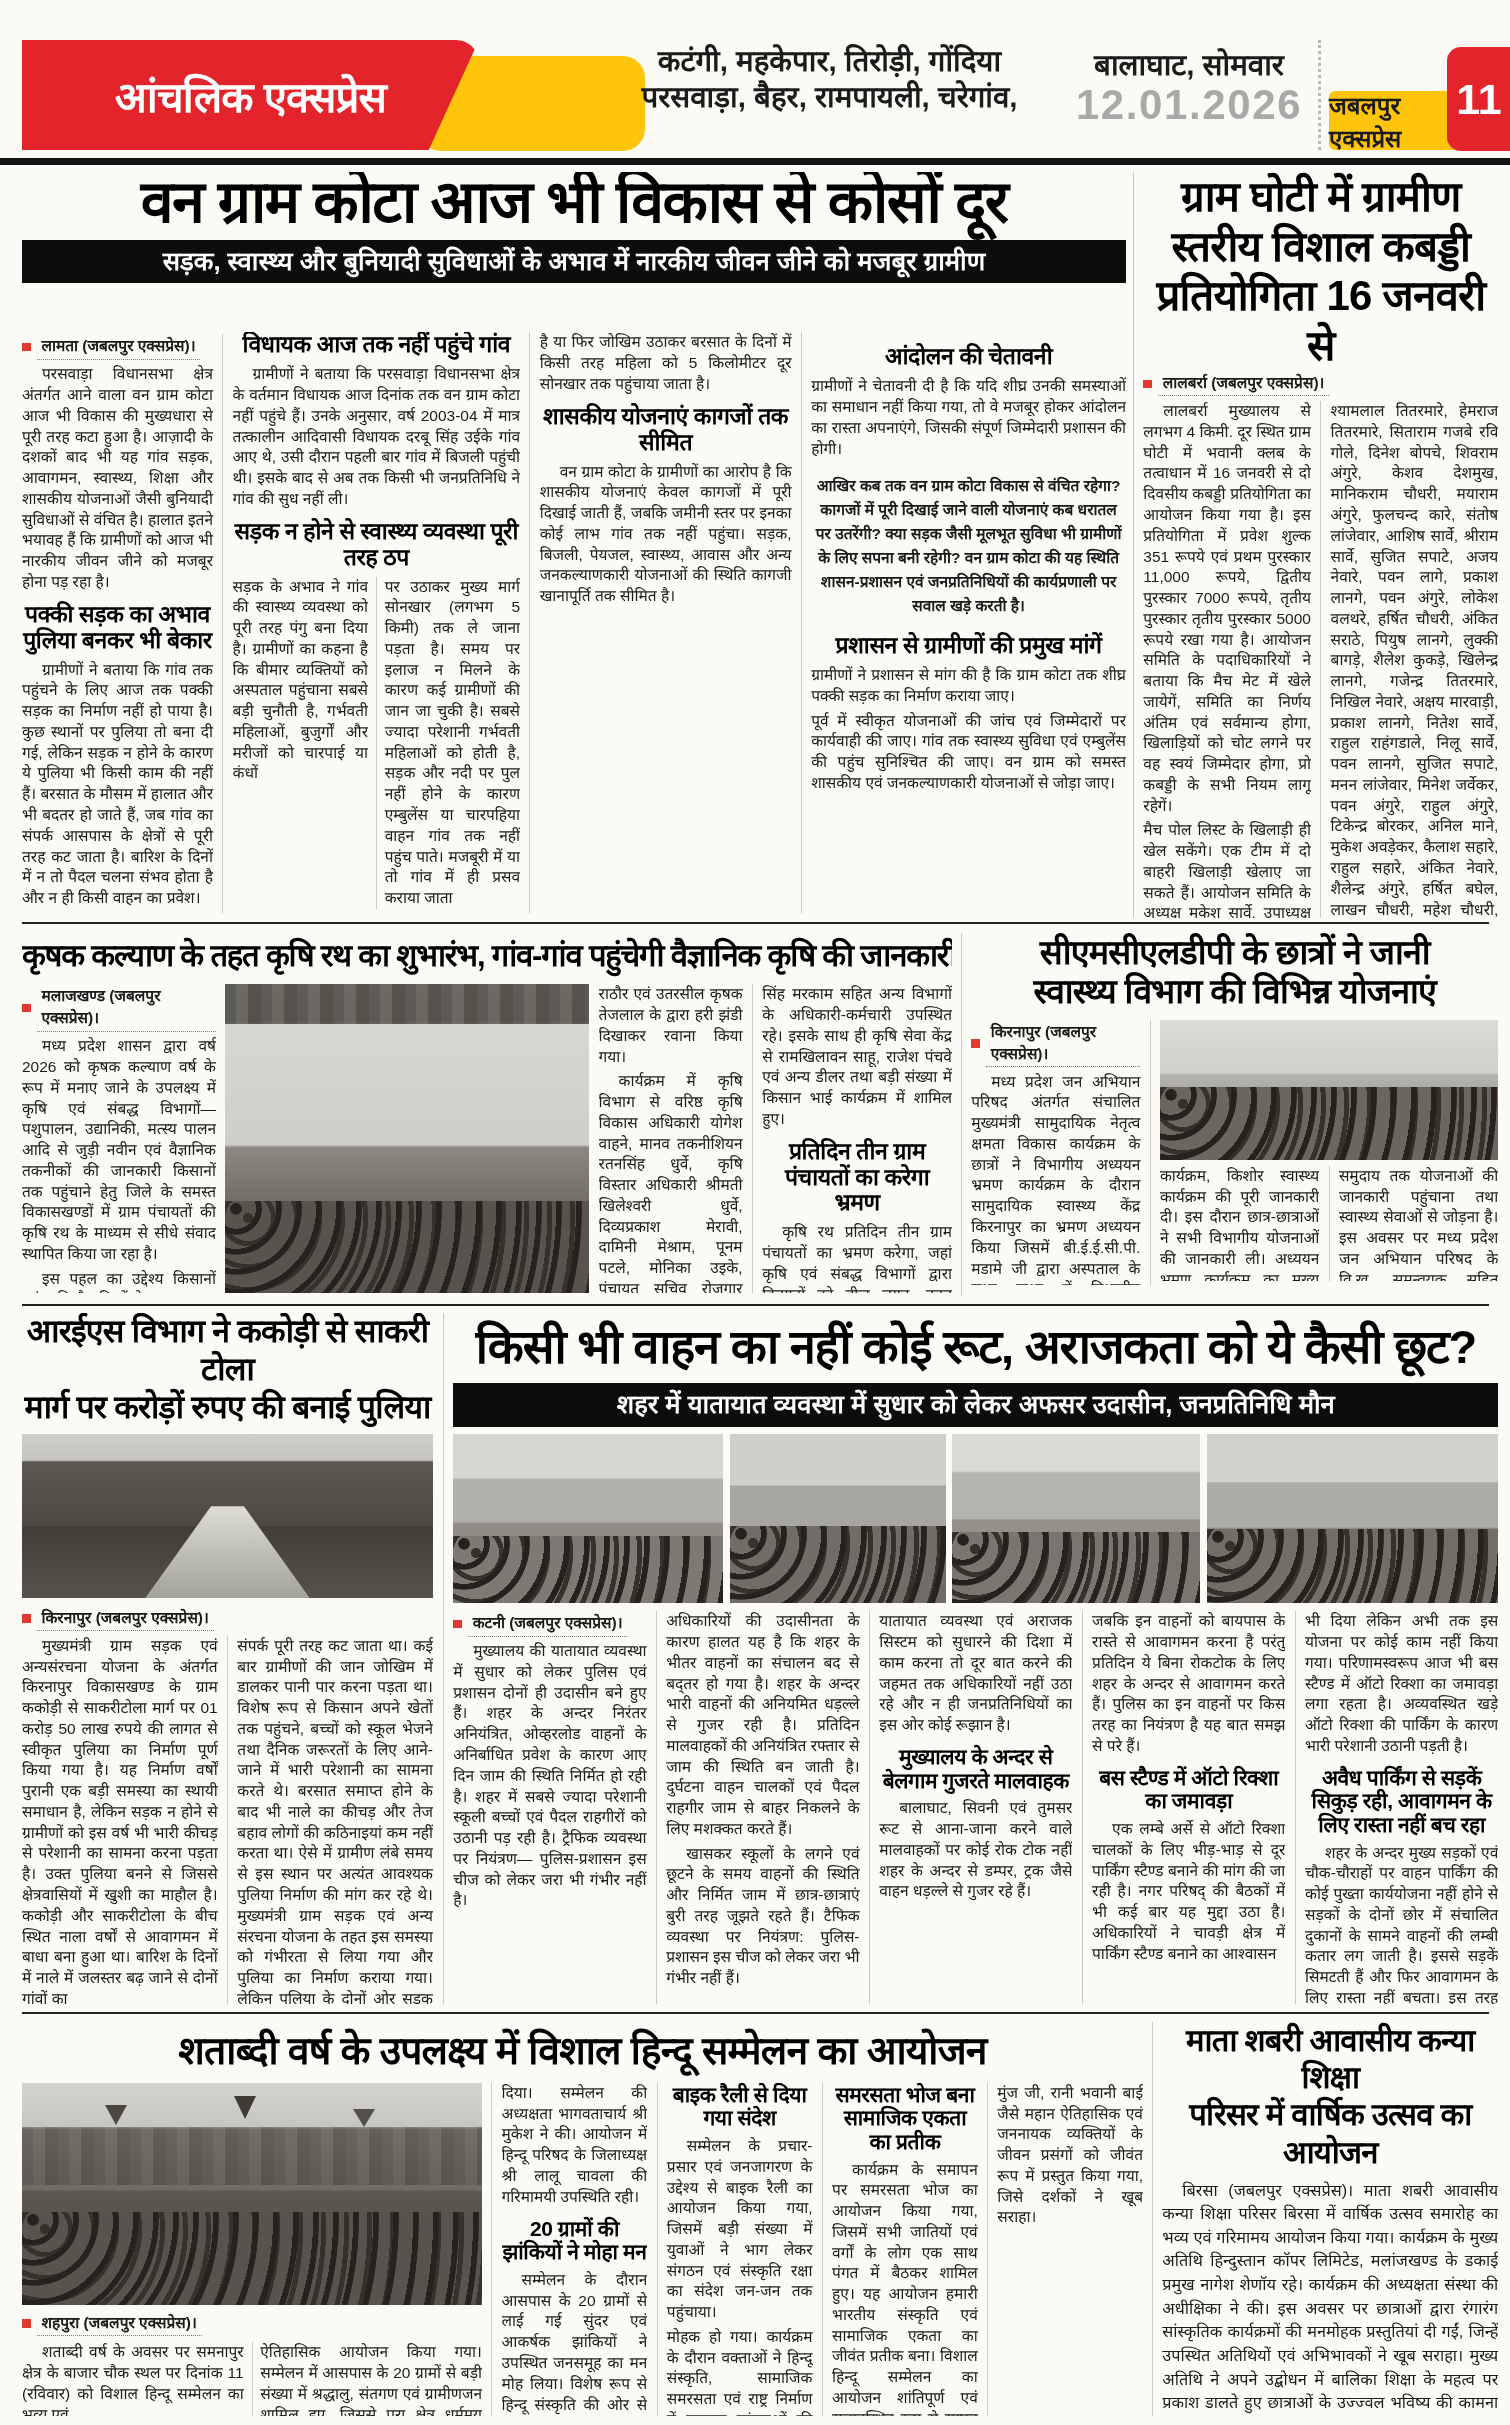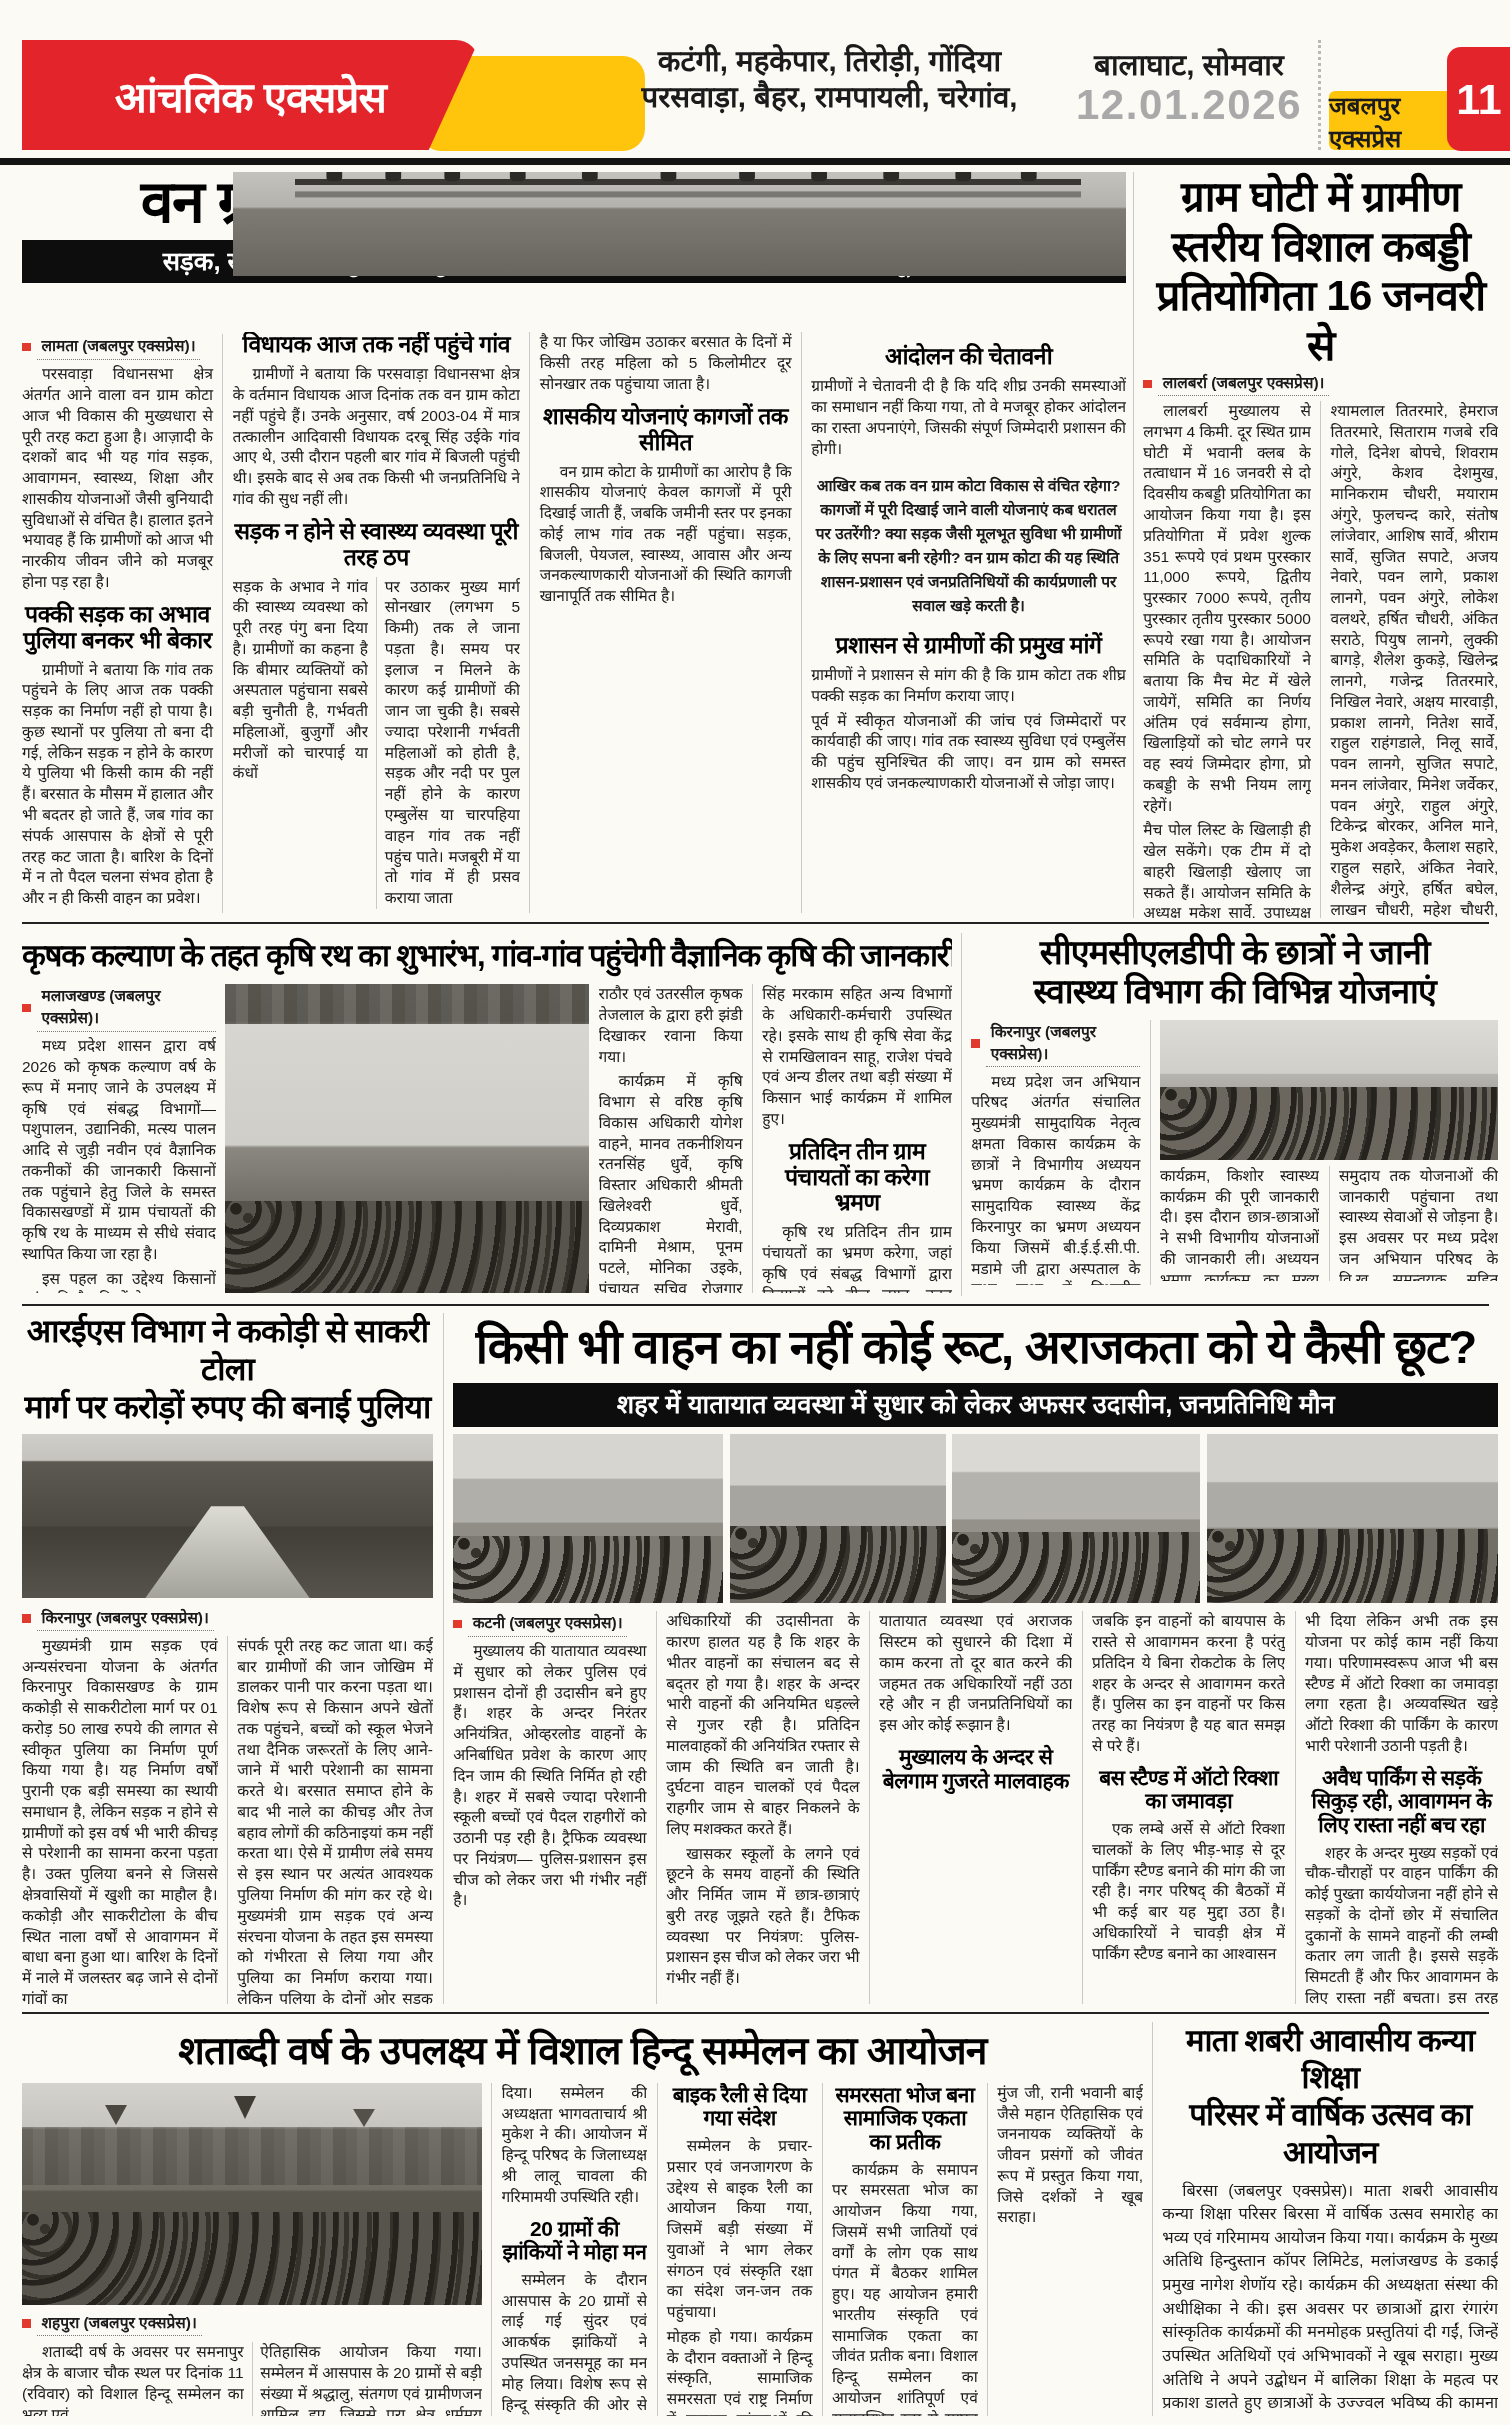--- a/index.html
+++ b/index.html
@@ -46,21 +46,21 @@
   .road{position:absolute;left:30%;right:30%;top:44%;bottom:0;
         background:linear-gradient(#dcdbd4,#a3a29b);clip-path:polygon(40% 0,60% 0,100% 100%,0 100%);}
   .bridge{position:absolute;left:7%;right:5%;top:55%;height:6.2px;background:#3a3833;box-shadow:0 12.4px 0 rgba(58,56,51,.5);}
   .people{position:absolute;left:7%;width:88%;top:36%;height:24%;}
   .flag{position:absolute;width:0;height:0;border-left:11px solid transparent;border-right:11px solid transparent;}
   
   #s1{left:22px;top:172px;width:1104px;height:746px;overflow:hidden;}
   #s1 .h1{font-size:59px;font-weight:800;text-align:center;line-height:1.02;letter-spacing:-1.6px;color:#000;}
   #s1-row{display:flex;margin-top:9.3px;height:620px;align-items:flex-end;}
   #s1-left{width:191px;flex:0 0 auto;border-right:0.8px solid #c9c9c9;padding-right:9.3px;overflow:hidden;}
-  #s1-right{flex:1;min-width:0;padding-left:9.3px;display:flex;flex-direction:column;gap:48px;}
+  #s1-right{flex:1;min-width:0;padding-left:9.3px;display:flex;flex-direction:row;}
   #ph-main{height:216px;}
   #s1-cols{display:flex;margin-top:7.8px;flex:1;overflow:hidden;}
   .minicols{display:flex;}
   .minicols .mc{flex:1;min-width:0;overflow:hidden;}
   .minicols .mc + .mc{border-left:0.8px solid #c9c9c9;margin-left:7.8px;padding-left:7.8px;}
   #s2{left:1133px;top:172px;width:355px;height:746px;overflow:hidden;border-left:0.8px solid #c9c9c9;padding-left:9.3px;}
   #s2 .h2{font-size:42px;font-weight:800;text-align:center;line-height:1.18;letter-spacing:-0.8px;color:#000;}
   #s2 .cols{margin-top:4.7px;height:597px;overflow:hidden;}
   #s3{left:22px;top:933px;width:930px;height:363px;overflow:hidden;}
   #s3 .h3{font-size:31px;font-weight:800;text-align:center;white-space:nowrap;letter-spacing:-1.2px;color:#000;}
@@ -307,20 +307,21 @@
         </div>
         <p class="bp">मुख्यालय की यातायात व्यवस्था में सुधार को लेकर पुलिस एवं प्रशासन दोनों ही उदासीन बने हुए हैं। शहर के अन्दर निरंतर अनियंत्रित, ओव्हरलोड वाहनों के अनिर्बाधित प्रवेश के कारण आए दिन जाम की स्थिति निर्मित हो रही है। शहर में सबसे ज्यादा परेशानी स्कूली बच्चों एवं पैदल राहगीरों को उठानी पड़ रही है। ट्रैफिक व्यवस्था पर नियंत्रण— पुलिस-प्रशासन इस चीज को लेकर जरा भी गंभीर नहीं है।</p>
       </div>
       <div class="col">
         <p class="bp noind">अधिकारियों की उदासीनता के कारण हालत यह है कि शहर के भीतर वाहनों का संचालन बद से बद्तर हो गया है। शहर के अन्दर भारी वाहनों की अनियमित धड़ल्ले से गुजर रही है। प्रतिदिन मालवाहकों की अनियंत्रित रफ्तार से जाम की स्थिति बन जाती है। दुर्घटना वाहन चालकों एवं पैदल राहगीर जाम से बाहर निकलने के लिए मशक्कत करते हैं।</p>
         <p class="bp">खासकर स्कूलों के लगने एवं छूटने के समय वाहनों की स्थिति और निर्मित जाम में छात्र-छात्राएं बुरी तरह जूझते रहते हैं। टैफिक व्यवस्था पर नियंत्रण: पुलिस-प्रशासन इस चीज को लेकर जरा भी गंभीर नहीं हैं।</p>
       </div>
       <div class="col">
         <p class="bp noind">यातायात व्यवस्था एवं अराजक सिस्टम को सुधारने की दिशा में काम करना तो दूर बात करने की जहमत तक अधिकारियों नहीं उठा रहे और न ही जनप्रतिनिधियों का इस ओर कोई रूझान है।</p>
         <div class="sh sm">मुख्यालय के अन्दर से बेलगाम गुजरते मालवाहक</div>
+        <p class="bp">बालाघाट, सिवनी एवं तुमसर रूट से आना-जाना करने वाले मालवाहकों पर कोई रोक टोक नहीं शहर के अन्दर से डम्पर, ट्रक जैसे वाहन धड़ल्ले से गुजर रहे हैं।</p>
       </div>
       <div class="col">
         <p class="bp noind">जबकि इन वाहनों को बायपास के रास्ते से आवागमन करना है परंतु प्रतिदिन ये बिना रोकटोक के लिए शहर के अन्दर से आवागमन करते हैं। पुलिस का इन वाहनों पर किस तरह का नियंत्रण है यह बात समझ से परे हैं।</p>
         <div class="sh sm">बस स्टैण्ड में ऑटो रिक्शा का जमावड़ा</div>
         <p class="bp">एक लम्बे अर्से से ऑटो रिक्शा चालकों के लिए भीड़-भाड़ से दूर पार्किंग स्टैण्ड बनाने की मांग की जा रही है। नगर परिषद् की बैठकों में भी कई बार यह मुद्दा उठा है। अधिकारियों ने चावड़ी क्षेत्र में पार्किंग स्टैण्ड बनाने का आश्वासन</p>
       </div>
       <div class="col">
         <p class="bp noind">भी दिया लेकिन अभी तक इस योजना पर कोई काम नहीं किया गया। परिणामस्वरूप आज भी बस स्टैण्ड में ऑटो रिक्शा का जमावड़ा लगा रहता है। अव्यवस्थित खड़े ऑटो रिक्शा की पार्किंग के कारण भारी परेशानी उठानी पड़ती है।</p>
         <div class="sh sm">अवैध पार्किंग से सड़कें सिकुड़ रही, आवागमन के लिए रास्ता नहीं बच रहा</div>
         <p class="bp">शहर के अन्दर मुख्य सड़कों एवं चौक-चौराहों पर वाहन पार्किंग की कोई पुख्ता कार्ययोजना नहीं होने से सड़कों के दोनों छोर में संचालित दुकानों के सामने वाहनों की लम्बी कतार लग जाती है। इससे सड़कें सिमटती हैं और फिर आवागमन के लिए रास्ता नहीं बचता। इस तरह का जाम रोजाना राहगीरों के साथ-साथ छोटे वाहनों के चालकों के लिए सिरदर्द बन जाता है। कई बार सड़क दुर्घटनाएं सामने आती हैं। इसमें सुधार के लिए पुख्ता पार्किंग व्यवस्था बनानी चाहिए।</p>

